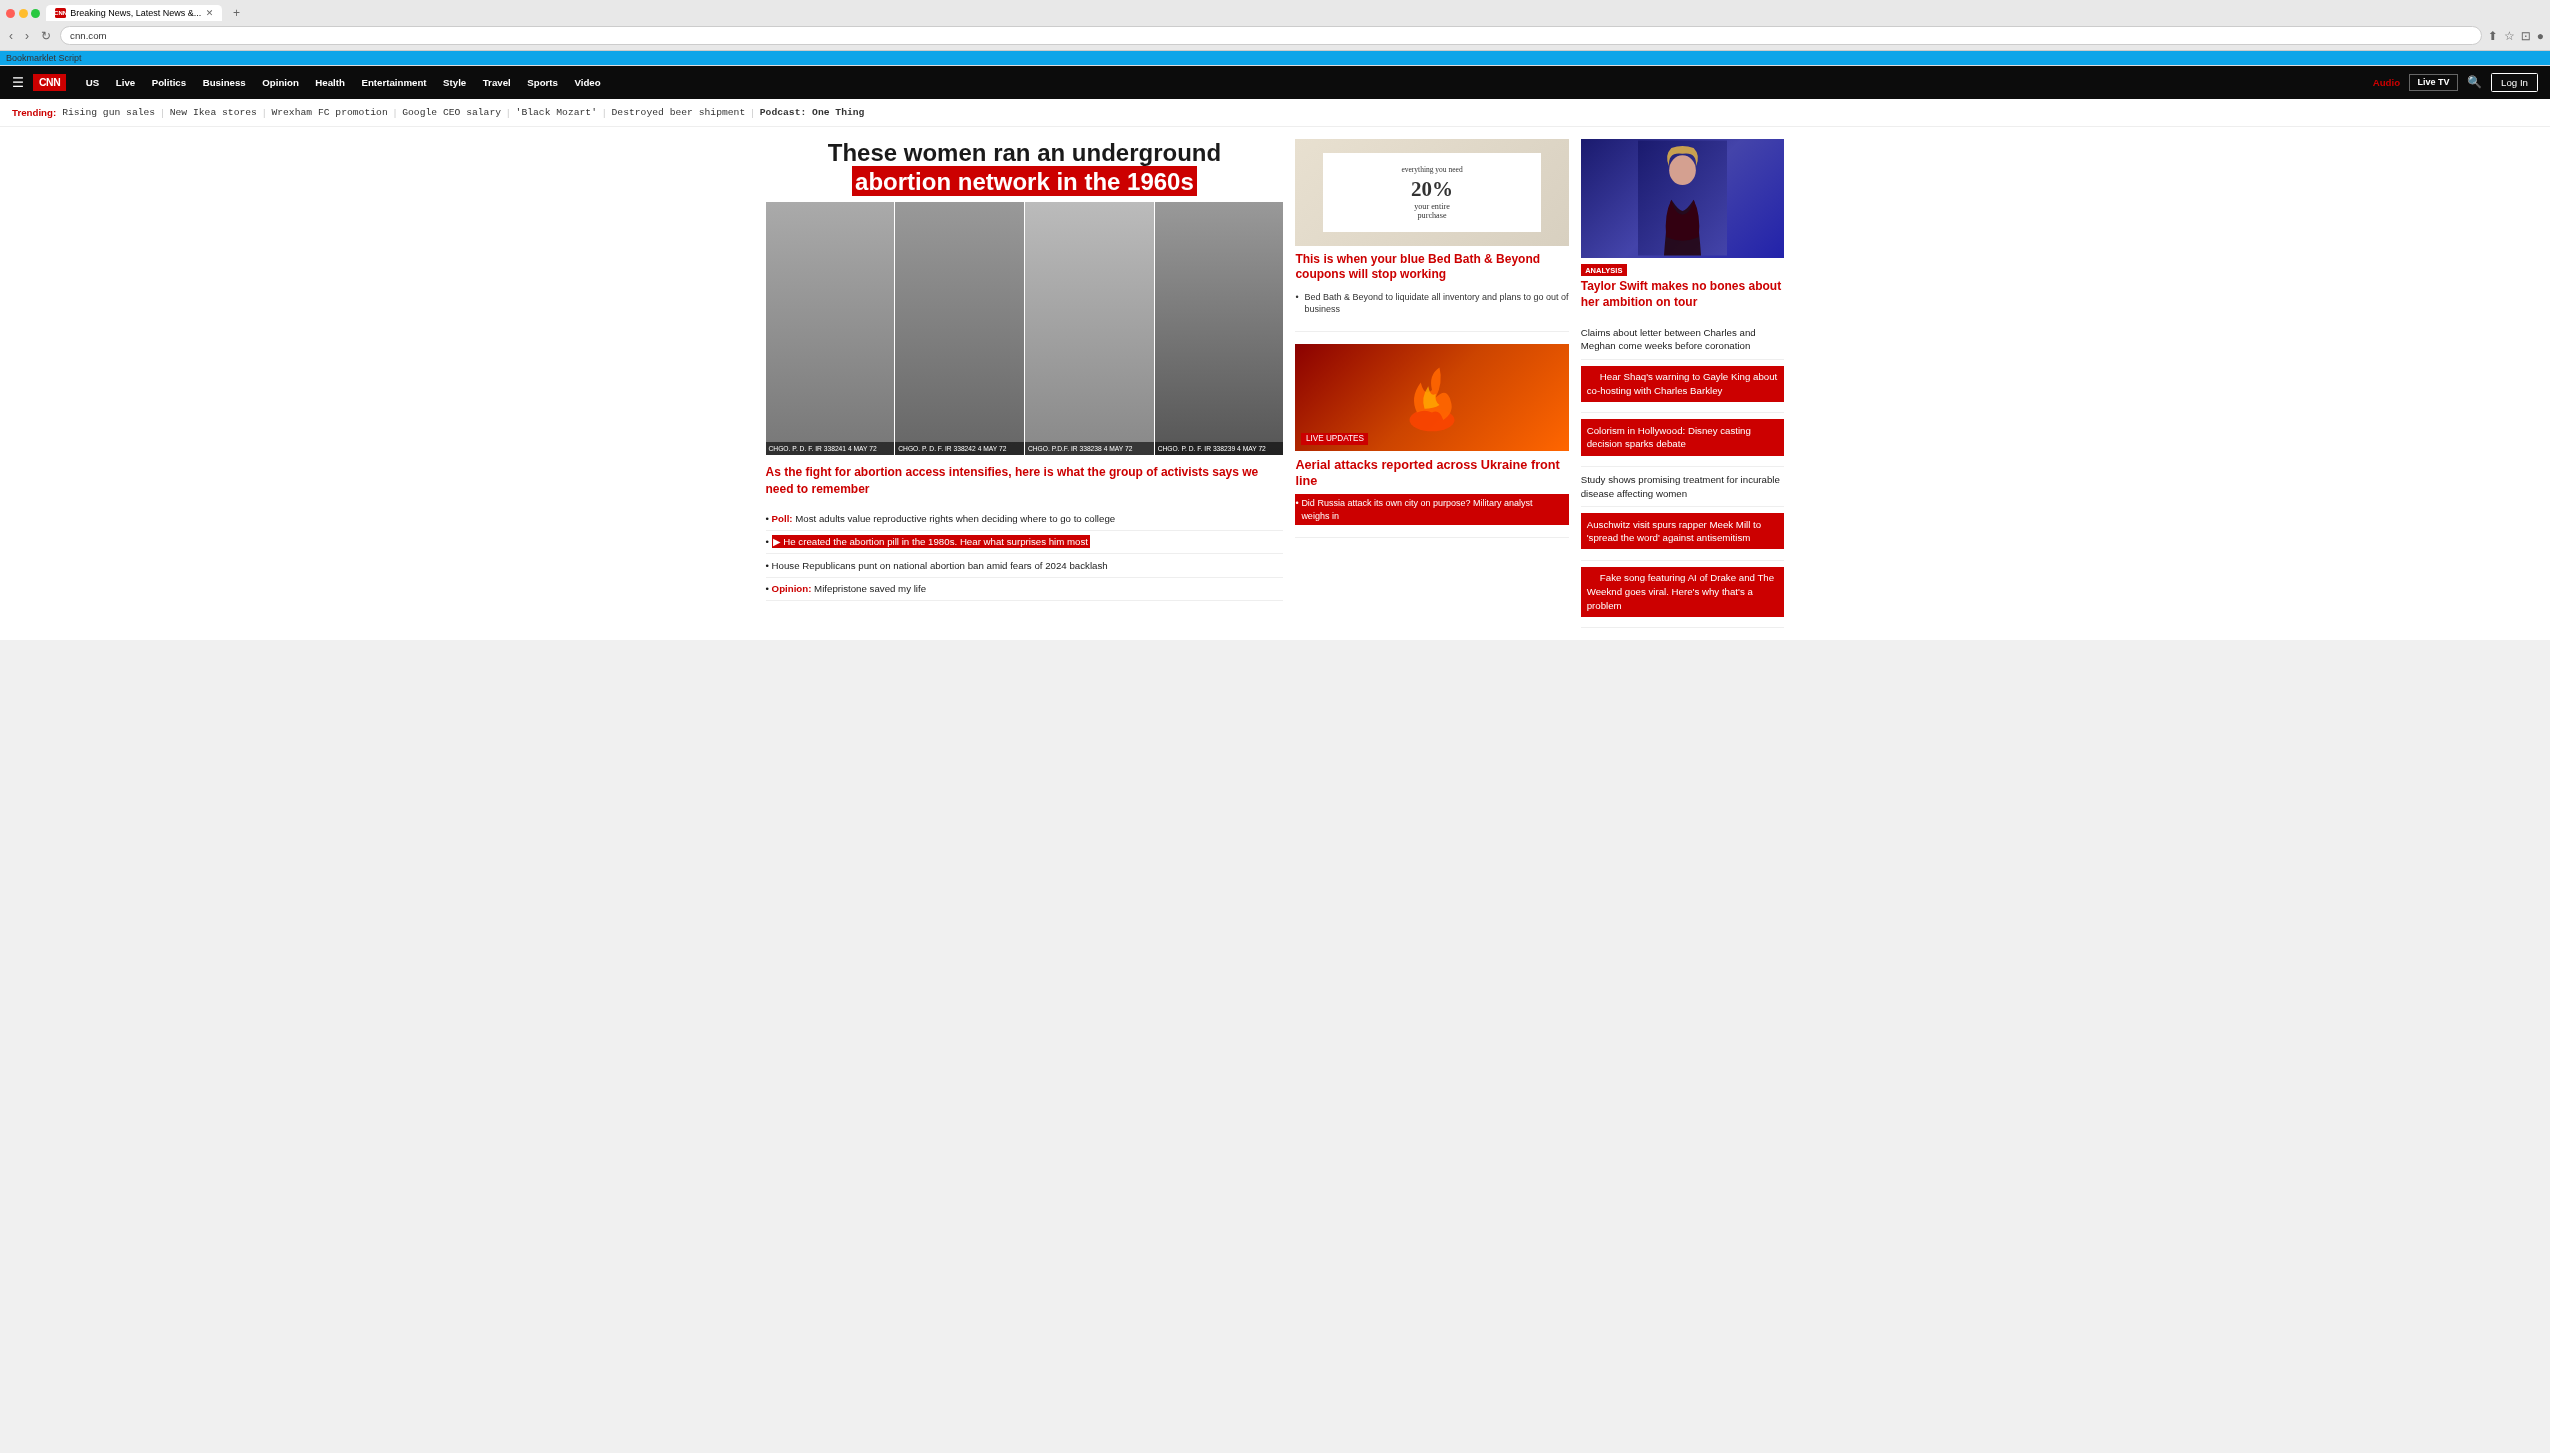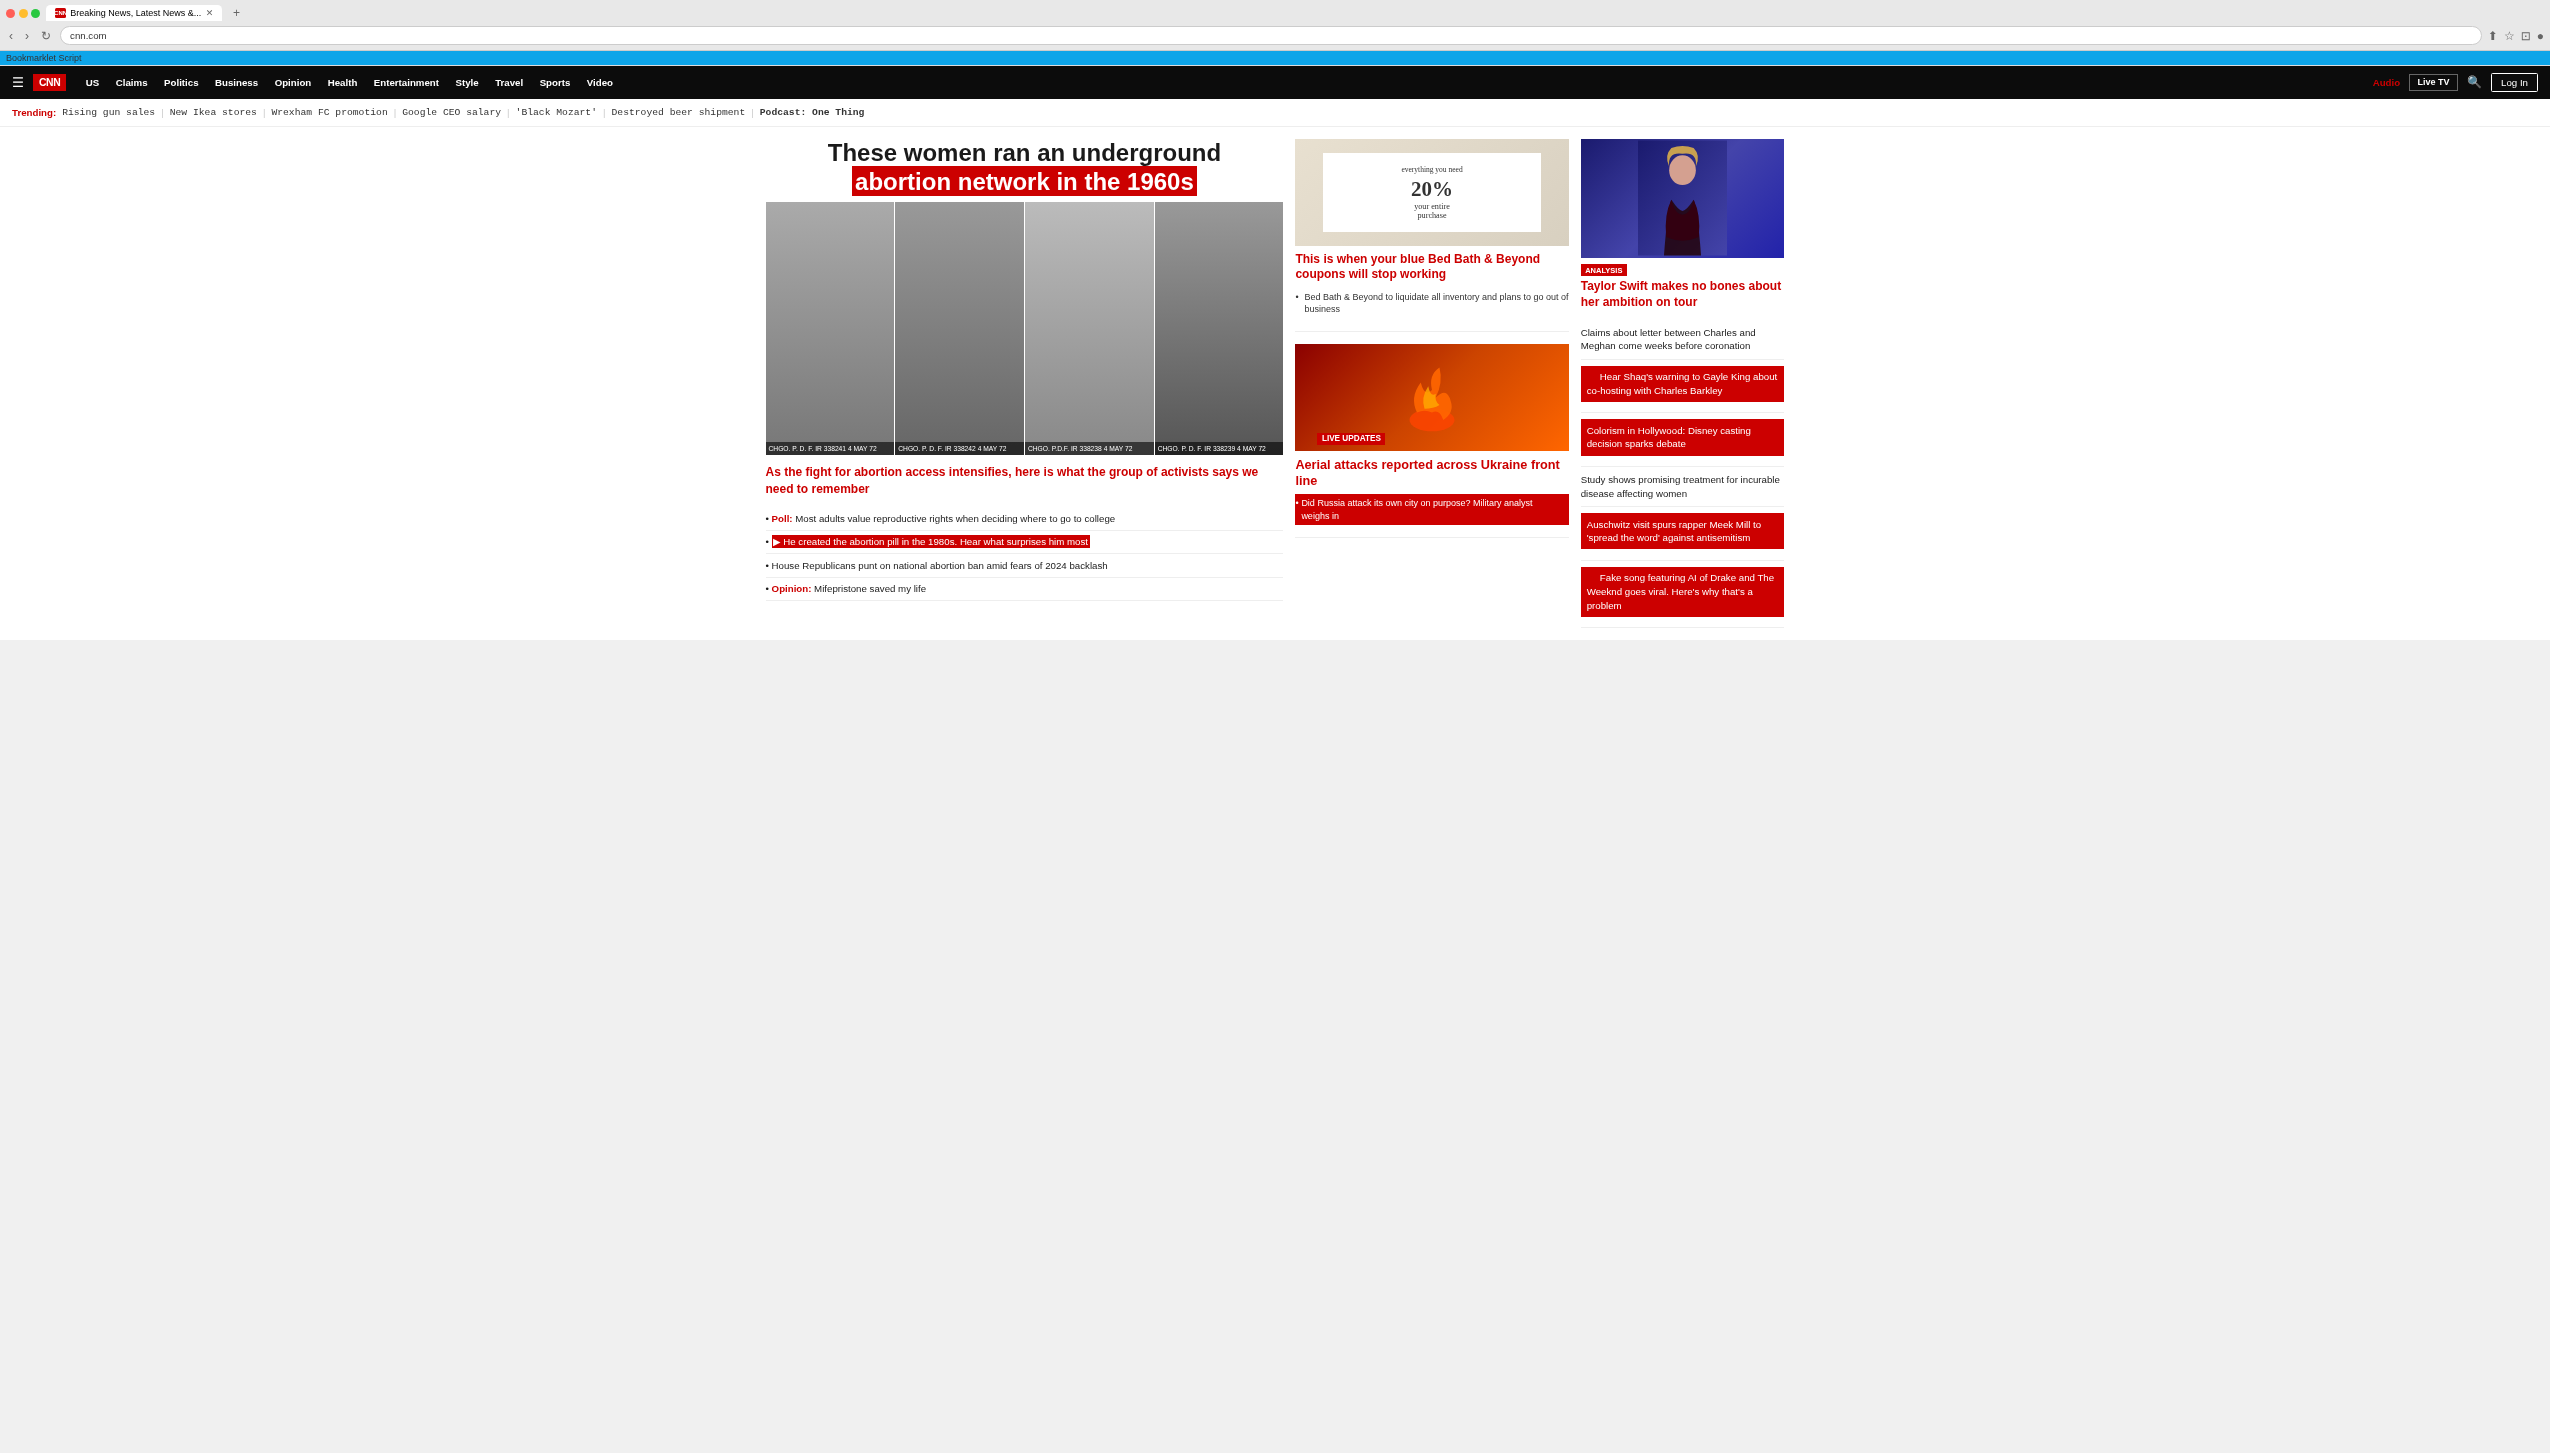--- a/index.html
+++ b/index.html
@@ -66,21 +66,21 @@
     .bullet-opinion { color: #cc0000; font-weight: bold; }
 
     
     .col-mid { flex: 0 0 28%; padding-right: 12px; }
     .story-card { margin-bottom: 12px; border-bottom: 0.7px solid #eee; padding-bottom: 12px; }
     .story-card-img { width: 100%; height: 107px; background: #ccc; margin-bottom: 6px; overflow: hidden; }
     .story-card-img-inner { width: 100%; height: 100%; }
     .coupon-img { background: linear-gradient(135deg, #e8e0d0 0%, #d8d0c0 100%); display: flex; align-items: center; justify-content: center; flex-direction: column; color: #333; font-size: 8.2px; text-align: center; }
     .coupon-badge { font-size: 21px; font-weight: bold; color: #333; }
     .fire-img { background: linear-gradient(135deg, #8b0000 0%, #cc4400 50%, #ff6600 100%); position: relative; }
-    .live-badge { background: #cc0000; color: white; font-size: 8.2px; font-weight: bold; padding: 1.5px 4.5px; position: absolute; bottom: 6px; left: 22px; }
+    .live-badge { background: #cc0000; color: white; font-size: 8.2px; font-weight: normal; padding: 1.5px 4.5px; position: absolute; bottom: 6px; left: 6px; }
     .story-card-title { font-size: 12px; font-weight: bold; color: #cc0000; line-height: 1.3; margin-bottom: 4.5px; }
     .story-bullet { font-size: 9px; color: #333; padding: 3px 0; padding-left: 9px; position: relative; line-height: 1.4; }
     .story-bullet::before { content: "•"; position: absolute; left: 0; }
     .story-card-title-2 { font-size: 12.7px; font-weight: bold; color: #cc0000; line-height: 1.3; margin-bottom: 4.5px; }
 
     
     .col-right { flex: 0 0 20%; }
     .analysis-badge { background: #cc0000; color: white; font-size: 7.5px; font-weight: bold; padding: 1.5px 4.5px; display: inline-block; margin-bottom: 3px; }
     .right-hero-img { width: 100%; height: 119px; background: linear-gradient(135deg, #1a1a6e 0%, #4444aa 50%, #2222aa 100%); margin-bottom: 6px; overflow: hidden; position: relative; }
     .right-hero-title { font-size: 12px; font-weight: bold; color: #cc0000; line-height: 1.3; margin-bottom: 9px; }
@@ -126,21 +126,21 @@
   <span>Bookmarklet Script</span>
 </div>
 
 <div class="cnn-page">
 
   <nav class="cnn-nav">
     <span class="cnn-hamburger">☰</span>
     <div class="cnn-logo">CNN</div>
     <div class="cnn-nav-items">
       <a class="cnn-nav-item">US</a>
-      <a class="cnn-nav-item">Claims</a>
+      <a class="cnn-nav-item">Live</a>
       <a class="cnn-nav-item">Politics</a>
       <a class="cnn-nav-item">Business</a>
       <a class="cnn-nav-item">Opinion</a>
       <a class="cnn-nav-item">Health</a>
       <a class="cnn-nav-item">Entertainment</a>
       <a class="cnn-nav-item">Style</a>
       <a class="cnn-nav-item">Travel</a>
       <a class="cnn-nav-item">Sports</a>
       <a class="cnn-nav-item">Video</a>
     </div>

